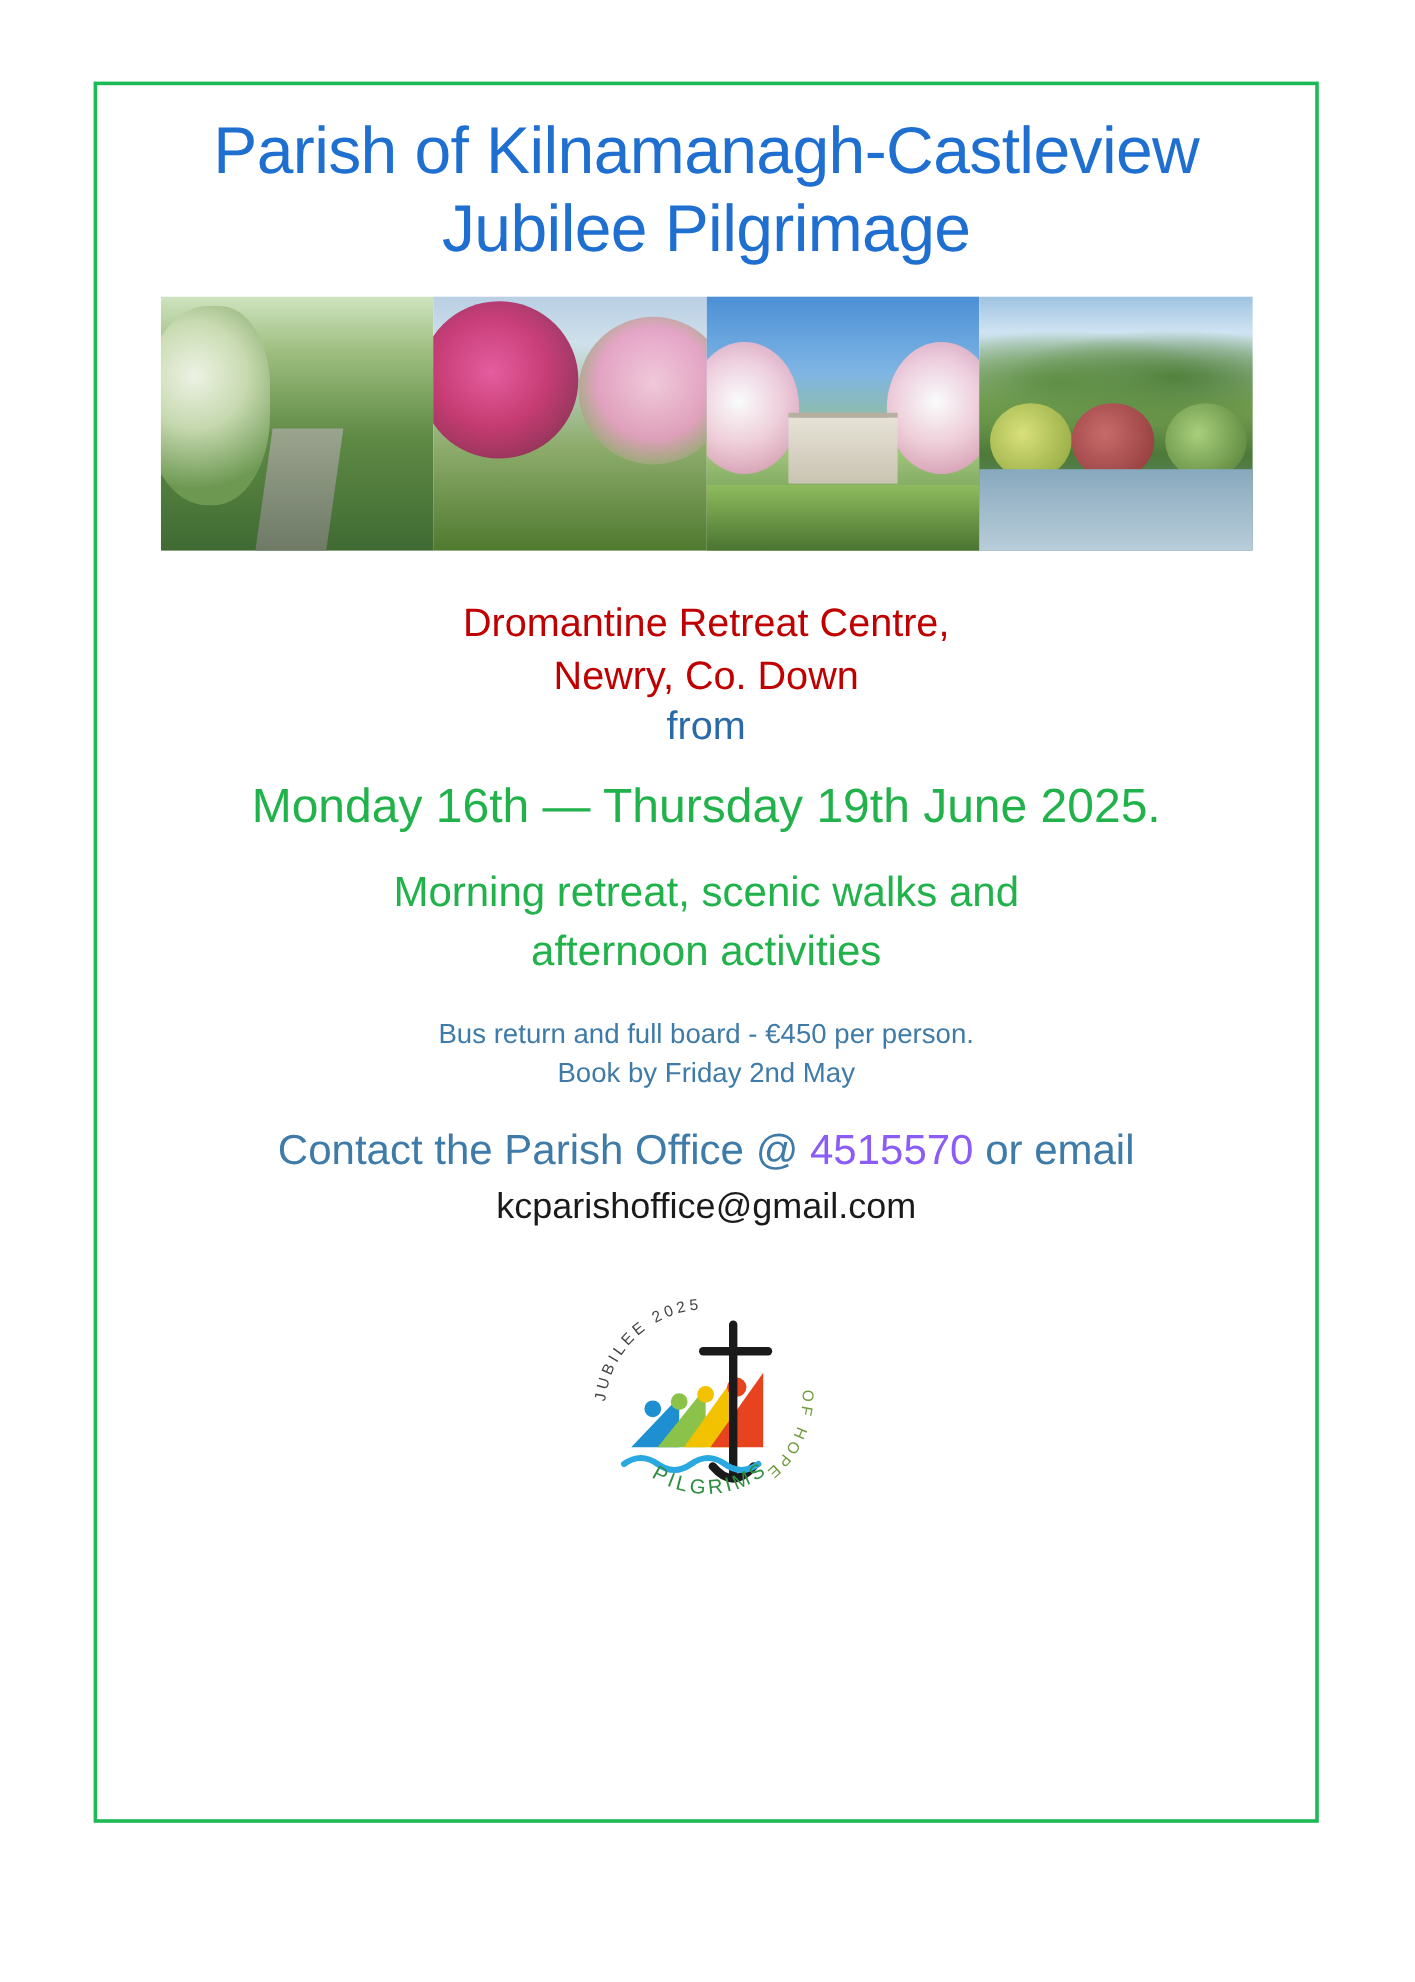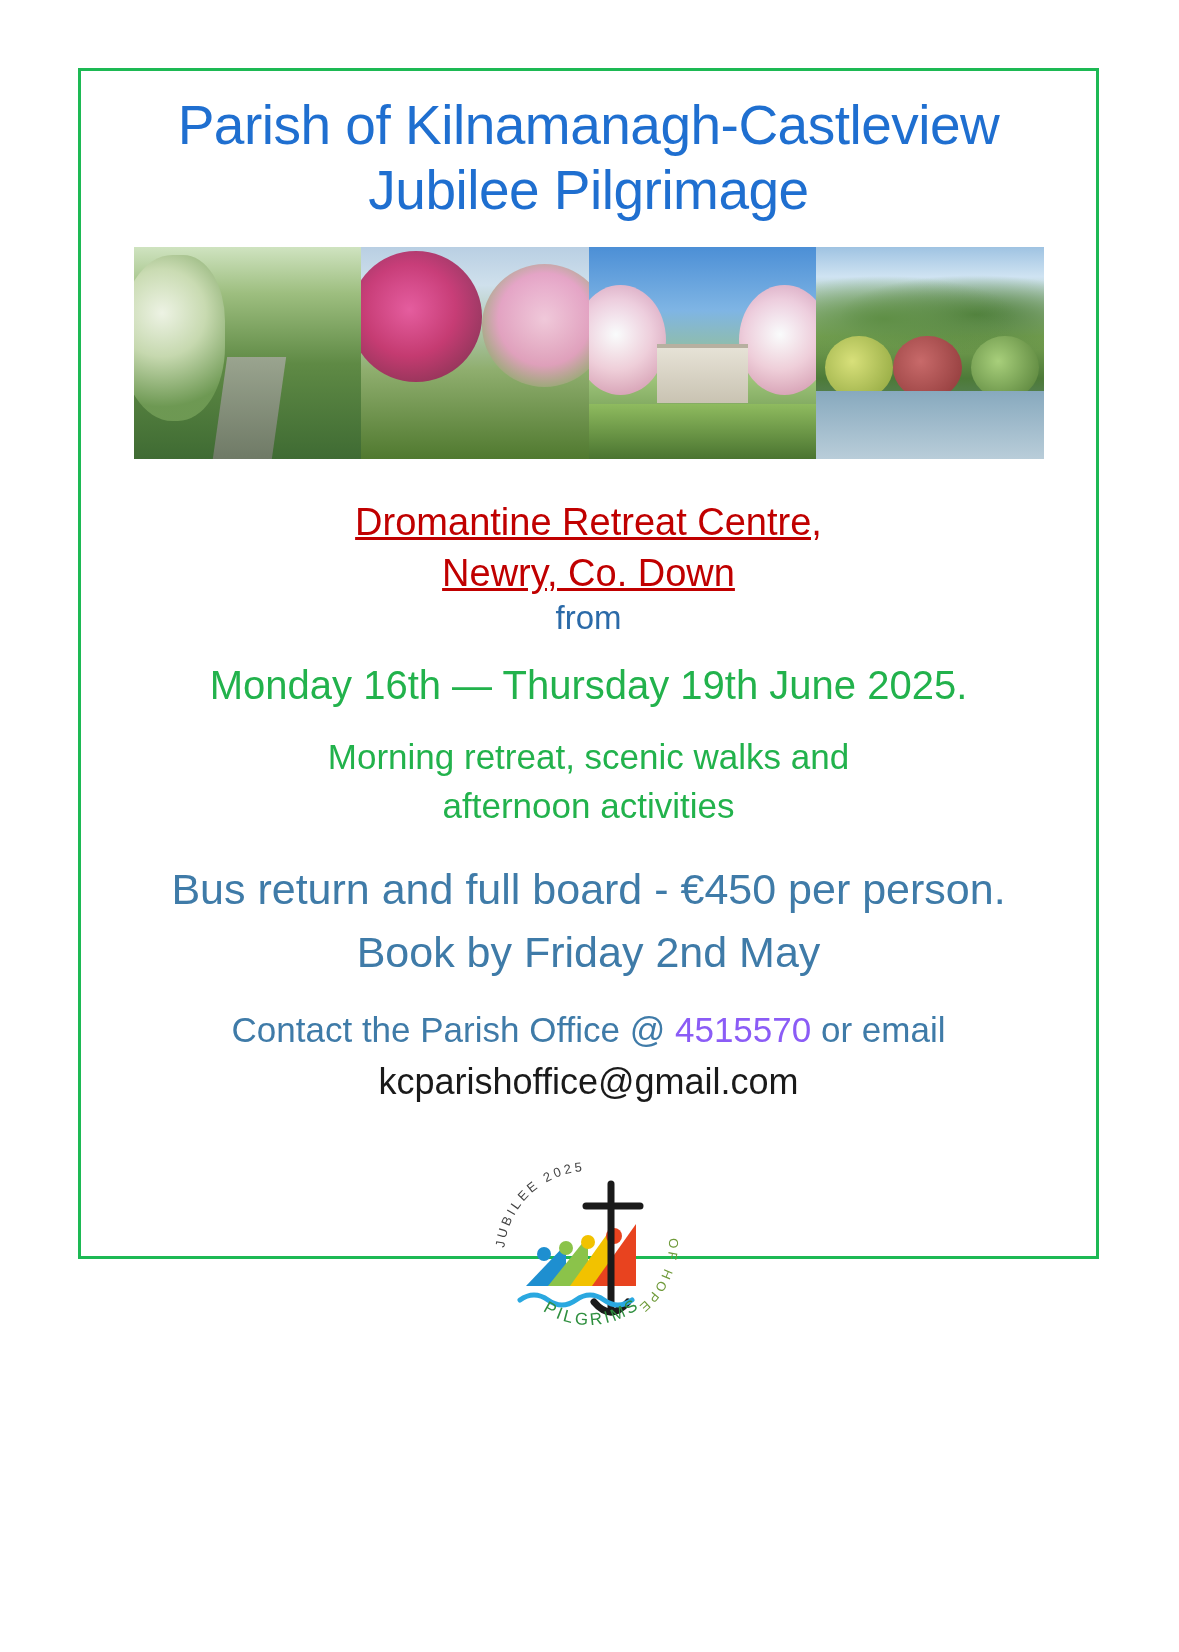--- a/index.html
+++ b/index.html
@@ -11,21 +11,21 @@
     width: 1179px;
     height: 1652px;
     font-family: "Liberation Sans", sans-serif;
     overflow: hidden;
   }
   .poster {
     position: absolute;
     left: 78px;
     top: 68px;
     width: 1021px;
-    height: 1191px;
+    height: 1451px;
     border: 3px solid #1db954;
     box-sizing: border-box;
     background: #ffffff;
   }
   .inner {
     padding: 16px 26px 0 26px;
     text-align: center;
   }
   .title {
     color: #1f6fd0;
@@ -165,58 +165,57 @@
     position: absolute;
     left: 0; right: 0; top: 10%;
     height: 40%;
     background: radial-gradient(ellipse at 30% 60%, #5f8f46 0%, rgba(95,143,70,0) 60%),
                 radial-gradient(ellipse at 70% 55%, #4c7c3a 0%, rgba(76,124,58,0) 60%);
   }
 
   
   .venue {
     color: #c00000;
-    font-size: 38px;
+    font-size: 33px;
     line-height: 1.35;
     margin-top: 38px;
-    text-decoration: underline;
   }
   .from {
     color: #2b6aa8;
     font-size: 33px;
   }
   .dates {
     color: #22b24c;
     font-size: 40px;
     margin-top: 26px;
   }
   .activities {
     color: #22b24c;
     font-size: 35px;
     line-height: 1.4;
     margin-top: 24px;
   }
   .price {
     color: #3f7ba8;
-    font-size: 43px;
+    font-size: 23px;
     line-height: 1.45;
     margin-top: 28px;
   }
   .contact {
     color: #3f7ba8;
     font-size: 35px;
     line-height: 1.45;
     margin-top: 22px;
   }
   .phone {
     color: #8b5cf6;
   }
   .email {
     color: #1a1a1a;
-    font-size: 36px;
+    font-size: 30px;
     display: block;
   }
   .deposit {
     color: #ff0000;
     font-size: 36px;
     margin-top: 30px;
   }
 
   
   .logo-wrap {

